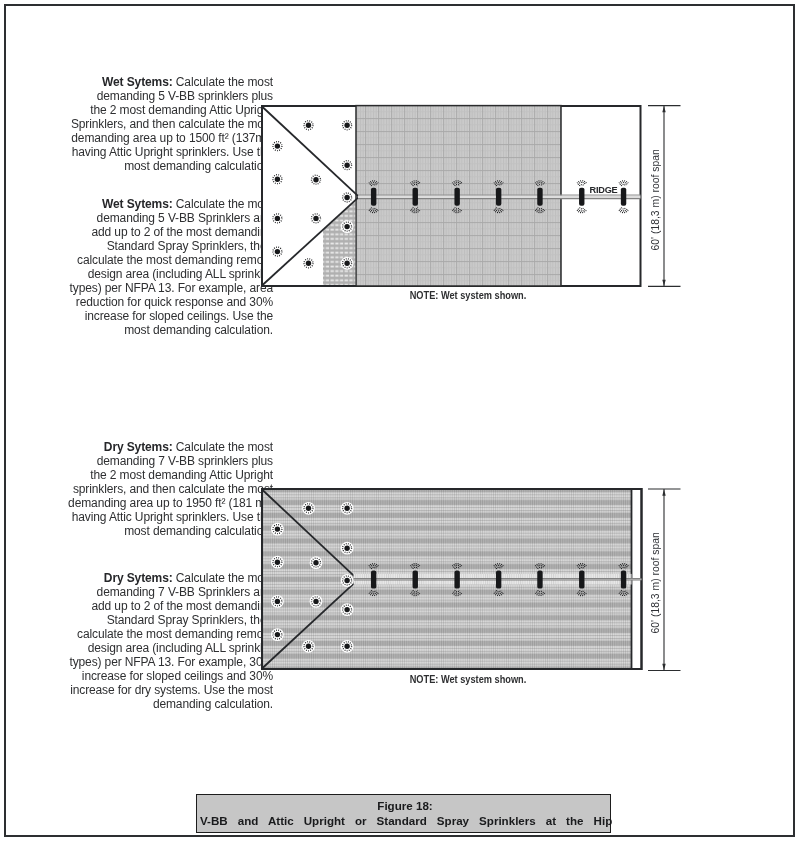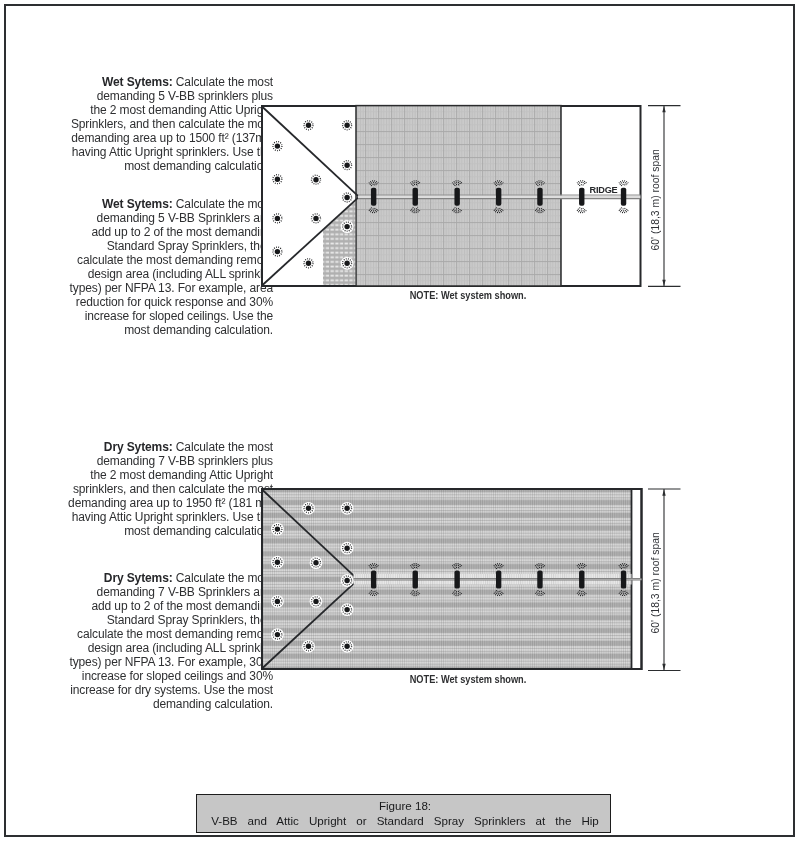--- a/index.html
+++ b/index.html
@@ -3,21 +3,21 @@
 <meta charset="utf-8">
 <style>
   html,body{margin:0;padding:0;}
   body{width:799px;height:843px;position:relative;background:#fff;overflow:hidden;
        font-family:"Liberation Sans", sans-serif;}
   .frame{position:absolute;left:4px;top:4px;width:787px;height:829px;border:2px solid #2d2f31;}
   .para{position:absolute;left:33px;width:240px;font-size:12px;line-height:14px;color:#2e2f31;letter-spacing:-0.12px;text-align:right;}
   .para b{color:#26272a;}
   .note{position:absolute;width:200px;text-align:center;font-weight:bold;font-size:10.6px;color:#2e2f31;transform:scaleX(0.87);}
   .cap{position:absolute;left:196px;top:794px;width:410px;height:33px;background:#c6c6c6;padding-left:3px;
-       border:1.4px solid #1d1d1d;text-align:center;font-weight:normal;font-size:11.6px;
+       border:1.4px solid #1d1d1d;text-align:center;font-weight:bold;font-size:11.6px;
        color:#191a1c;line-height:14.6px;padding-top:4px;}
   .cap .l2{word-spacing:6.8px;white-space:nowrap;text-align:center;}
   svg{position:absolute;}
 </style>
 </head>
 <body>
 
 <div class="frame"></div>
 
 <div class="para" style="top:75px;"><b>Wet Sytems:</b> Calculate the most<br>

